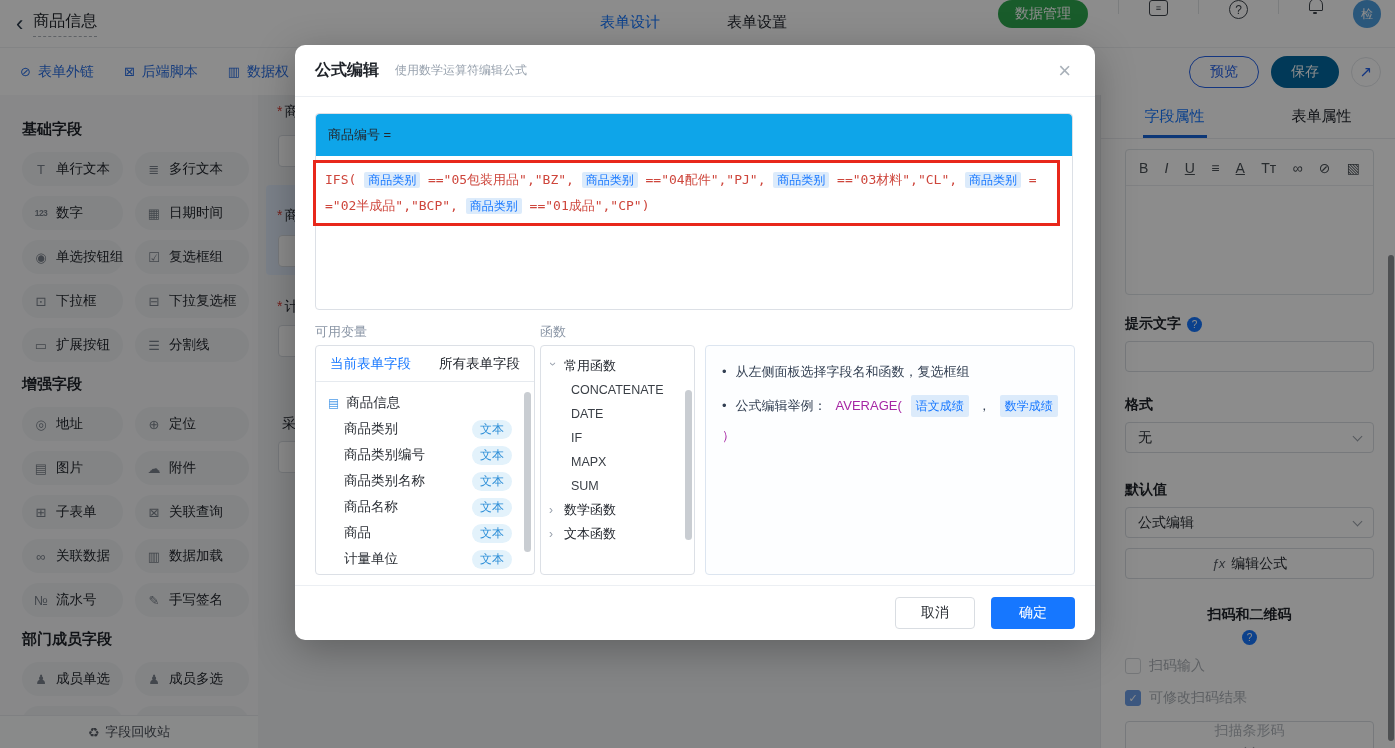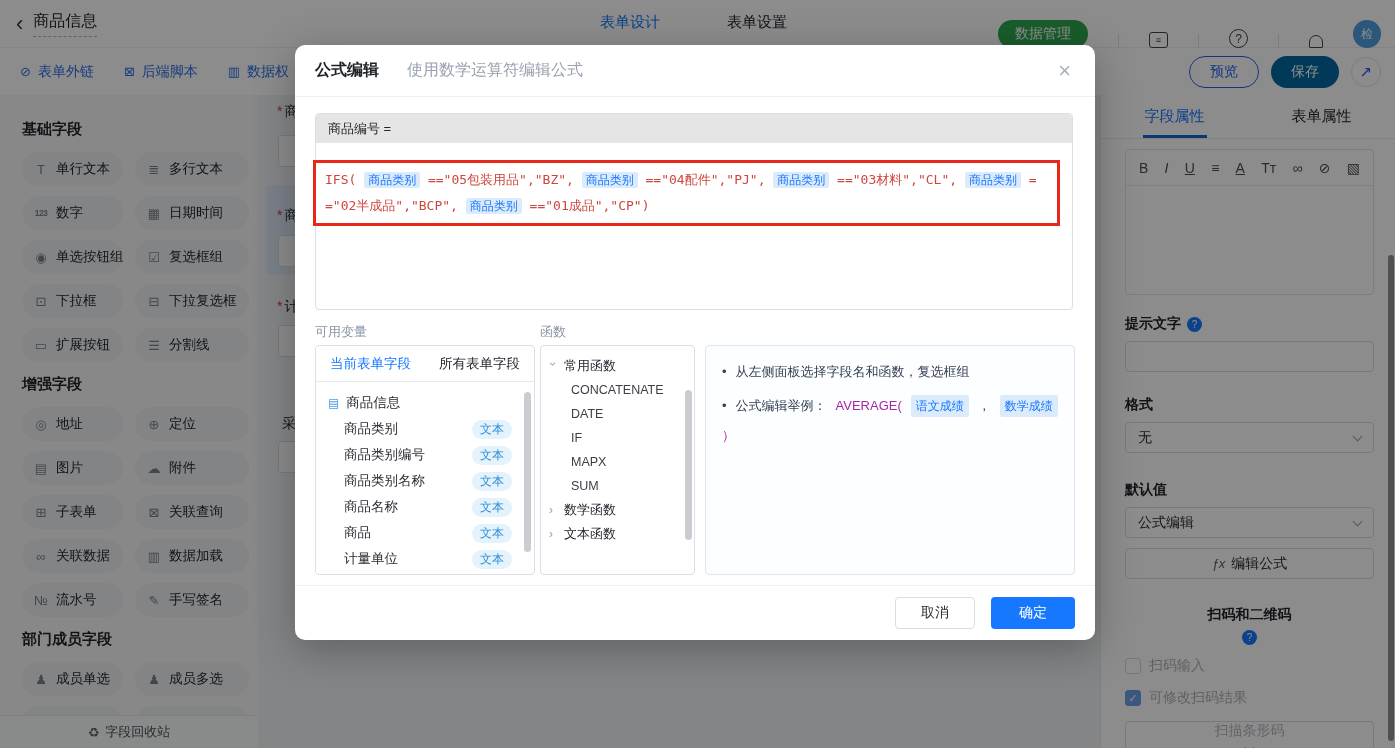--- a/index.html
+++ b/index.html
@@ -7,21 +7,21 @@
   body { font-family:"Liberation Sans","DejaVu Sans",sans-serif; overflow:hidden; background:#fff; position:relative; color:#23272E; }
   .screen { position:absolute; inset:0; width:1395px; height:748px; overflow:hidden; }
 
   
   .topbar { position:absolute; top:0; left:0; right:0; height:48px; background:#fff; border-bottom:1px solid #EFF0F2; display:flex; align-items:center; padding:0 14px 0 16px; }
   .back { font-size:22px; color:#2B3A4A; line-height:1; margin-right:10px; cursor:pointer; }
   .form-title { font-size:16px; color:#1F2329; border-bottom:1px dashed #ADB3BA; padding-bottom:4px; }
   .nav-tab { position:absolute; top:13px; font-size:15px; }
   .nav-tab.t0 { left:600px; color:#1677FF; }
   .nav-tab.t1 { left:727px; color:#23272E; }
-  .top-right { position:absolute; right:14px; top:0; height:48px; display:flex; align-items:flex-end; gap:30px; }
+  .top-right { position:absolute; right:14px; top:0; height:48px; display:flex; align-items:flex-start; gap:30px; }
   .pill-green { background:#2FA84F; color:#fff; font-size:14px; padding:5px 17px; border-radius:15px; }
   .vdiv { width:1px; height:14px; background:#E1E3E6; }
   .card-ic { width:19px; height:16px; border:1.6px solid #3E444B; border-radius:3px; display:flex; align-items:center; justify-content:center; font-size:9px; color:#3E444B; }
   .qcircle { width:19px; height:19px; border:1.6px solid #3E444B; border-radius:50%; display:flex; align-items:center; justify-content:center; font-size:12px; color:#3E444B; }
   .bell { width:14px; height:13px; border:1.6px solid #3E444B; border-radius:7px 7px 1px 1px; position:relative; margin-top:-2px; }
   .bell::after { content:""; position:absolute; left:3px; bottom:-4px; width:4px; height:2px; border-radius:2px; background:#3E444B; }
   .avatar { width:28px; height:28px; border-radius:50%; background:#4D9EE0; color:#fff; font-size:12px; display:flex; align-items:center; justify-content:center; }
 
   
   .subbar { position:absolute; top:48px; left:0; right:0; height:47px; background:#fff; display:flex; align-items:center; padding-left:20px; gap:30px; }
@@ -74,25 +74,25 @@
   .cb-row { display:flex; align-items:center; gap:8px; margin-bottom:14px; font-size:14px; color:#ABB0B6; }
   .cb { width:16px; height:16px; border:1px solid #D4D7DB; border-radius:3px; background:#fff; flex:none; }
   .cb.checked { background:#6D9EE8; border-color:#6D9EE8; color:#fff; font-size:11px; display:flex; align-items:center; justify-content:center; }
   .win-scroll { position:absolute; right:1px; top:255px; width:6px; height:486px; background:#8F9296; border-radius:3px; }
 
   
   .overlay { position:absolute; inset:0; background:rgba(0,0,0,0.45); z-index:40; }
   .modal { position:absolute; left:295px; top:45px; width:800px; height:595px; background:#fff; border-radius:10px; z-index:50; box-shadow:0 10px 40px rgba(0,0,0,.28); }
   .m-head { height:52px; border-bottom:1px solid #ECEFF3; display:flex; align-items:center; padding:0 24px 0 20px; }
   .m-title { font-size:16px; font-weight:700; color:#20242A; }
-  .m-sub { font-size:16px; color:#98A2AE; margin-left:28px; }
+  .m-sub { font-size:12px; color:#98A2AE; margin-left:16px; }
   .m-close { margin-left:auto; font-size:22px; color:#A9B1B9; line-height:1; cursor:pointer; }
 
   .f-box { position:absolute; left:20px; top:68px; width:758px; height:197px; border:1px solid #DCE0E6; border-radius:4px; background:#fff; }
-  .f-bar { height:29px; background:#e5e5e5; display:flex; align-items:center; padding:0 12px; font-size:13px; color:#23272E; border-radius:4px 4px 0 0; }
+  .f-bar { height:42px; background:#0ea5e9; display:flex; align-items:center; padding:0 12px; font-size:13px; color:#23272E; border-radius:4px 4px 0 0; }
   .f-highlight { position:absolute; left:-3px; top:46px; width:747px; border:3px solid #E8271B; padding:4px 9px; }
   .f-code { font-family:"DejaVu Sans Mono","Liberation Mono",monospace; font-size:13px; line-height:26px; color:#CE463C; word-break:break-all; }
   .f-field { background:#DCEBFB; color:#1677FF; padding:1px 4px; border-radius:2px; font-size:12px; }
 
   .sec-label { position:absolute; top:278px; font-size:13px; color:#8A95A5; }
   .sec-label.vars { left:20px; } .sec-label.fns { left:245px; }
 
   .panel { position:absolute; top:300px; height:230px; border:1px solid #DCE0E6; border-radius:4px; background:#fff; overflow:hidden; }
   .v-panel { left:20px; width:220px; }
   .v-tabs { height:36px; display:flex; border-bottom:1px solid #E6EAEF; align-items:center; }

